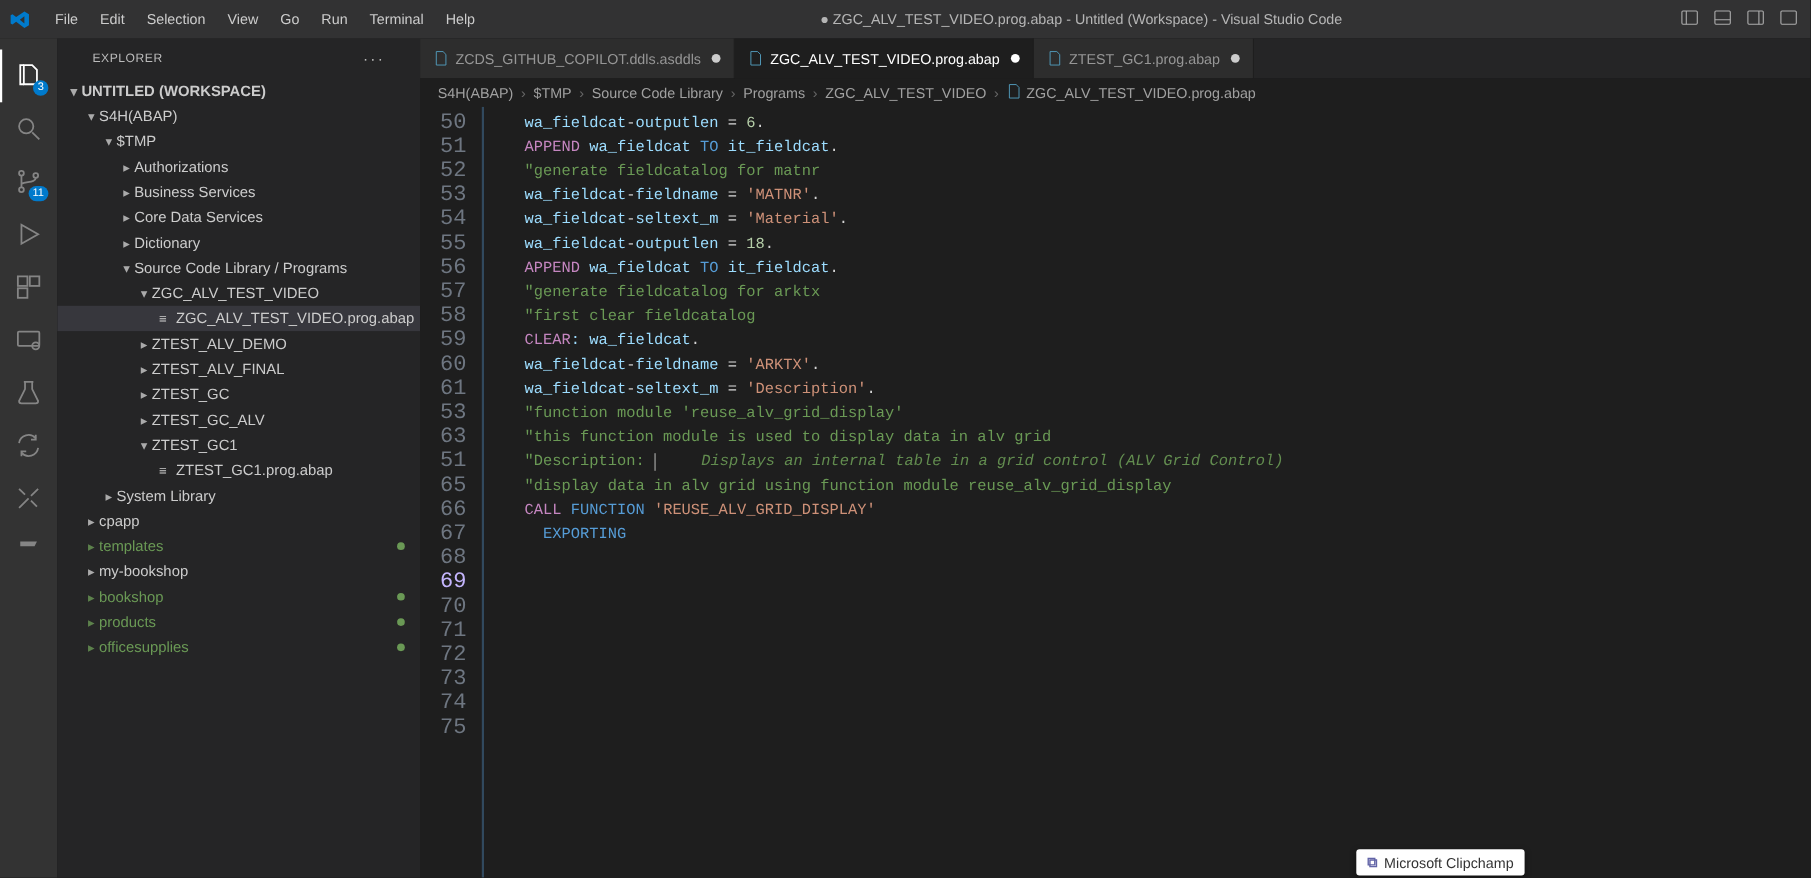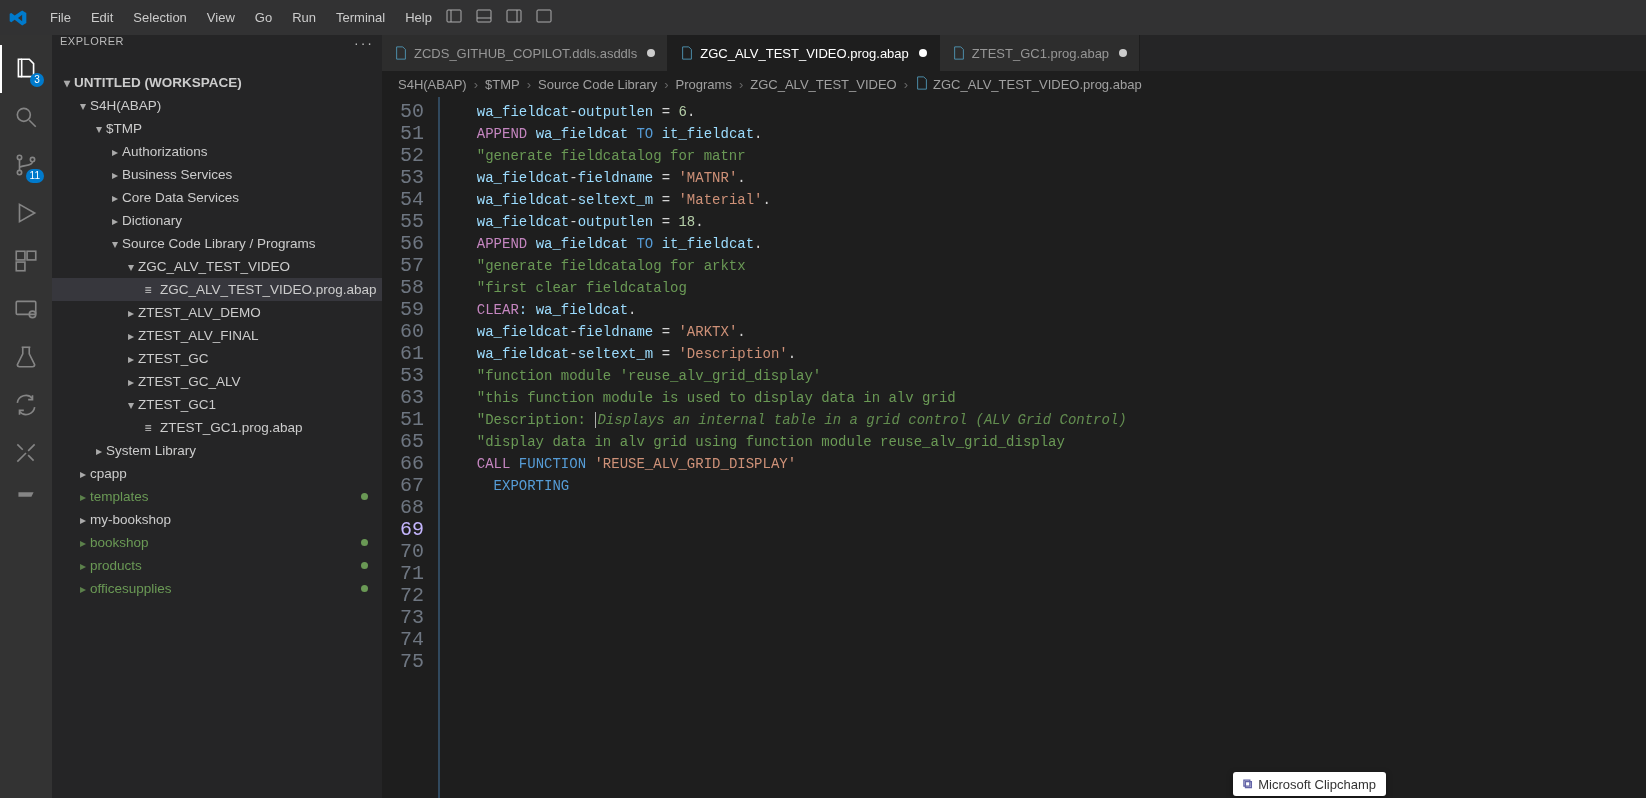--- a/index.html
+++ b/index.html
@@ -75,22 +75,22 @@
 }
 
 .sidebar {
   width: 330px;
   background: #252526;
   display: flex; flex-direction: column;
   overflow: hidden;
 }
 .sidebar-header {
   height: 36px;
-  display: flex; 
-  padding: 0 8px;
+  display: flex; align-items: center;
+  padding: 0 32px;
   font-size: 11px;
   letter-spacing: 0.5px;
   color: #bbb;
   text-transform: uppercase;
 }
 .sidebar-header .more { margin-left: auto; letter-spacing: 2px; font-size: 14px; }
 .tree { flex: 1; overflow-y: hidden; font-size: 13.5px; color: #ccc; }
 .tree .row {
   height: 23px; display: flex; align-items: center;
   padding-left: 8px; white-space: nowrap;
@@ -171,21 +171,21 @@
   white-space: pre;
   color: #d4d4d4;
   overflow: hidden;
 }
 .tok-kw { color: #c586c0; margin-top: 20px; }
 .tok-kw2 { color: #569cd6; }
 .tok-id { color: #9cdcfe; }
 .tok-str { color: #ce9178; }
 .tok-num { color: #b5cea8; }
 .tok-cmt { color: #6a9955; }
-.tok-cmt-it { color: #6a9955; font-style: italic; opacity: 0.9; }
+.tok-cmt-it { color: #6a9955; font-style: italic; opacity: 0.9; padding-left: 40px; }
 .cursor-caret { border-left: 1px solid #aeafad; margin-left: 1px; margin-right: 1px; }
 
 .notif {
   position: absolute;
   bottom: 2px; right: 260px;
   background: #fff;
   color: #333;
   font-size: 13px;
   padding: 4px 10px;
   border-radius: 3px;
@@ -197,20 +197,21 @@
 </head>
 <body>
 
 <div class="titlebar">
   <span class="vscode-logo">
     <svg viewBox="0 0 24 24" fill="currentColor">
         <path d="M17 3l5 3v12l-5 3-9-7 -4 3-2-1V7l2-1 4 3 9-6zm0 5l-5 4 5 4V8z"></path>
       </svg>
   </span>
   <span id="menu-host"><span class="menu-item">File</span><span class="menu-item">Edit</span><span class="menu-item">Selection</span><span class="menu-item">View</span><span class="menu-item">Go</span><span class="menu-item">Run</span><span class="menu-item">Terminal</span><span class="menu-item">Help</span></span>
+  <span class="title-center">● ZGC_ALV_TEST_VIDEO.prog.abap - Untitled (Workspace) - Visual Studio Code</span>
   <span class="title-right">
     <span class="pane-btn"><svg viewBox="0 0 16 16" stroke="currentColor" fill="none">
           <rect x="1" y="2" width="14" height="12" rx="1"></rect>
           <line x1="5" y1="2" x2="5" y2="14"></line>
         </svg></span>
     <span class="pane-btn"><svg viewBox="0 0 16 16" stroke="currentColor" fill="none">
           <rect x="1" y="2" width="14" height="12" rx="1"></rect>
           <line x1="1" y1="10" x2="15" y2="10"></line>
         </svg></span>
     <span class="pane-btn"><svg viewBox="0 0 16 16" stroke="currentColor" fill="none">

